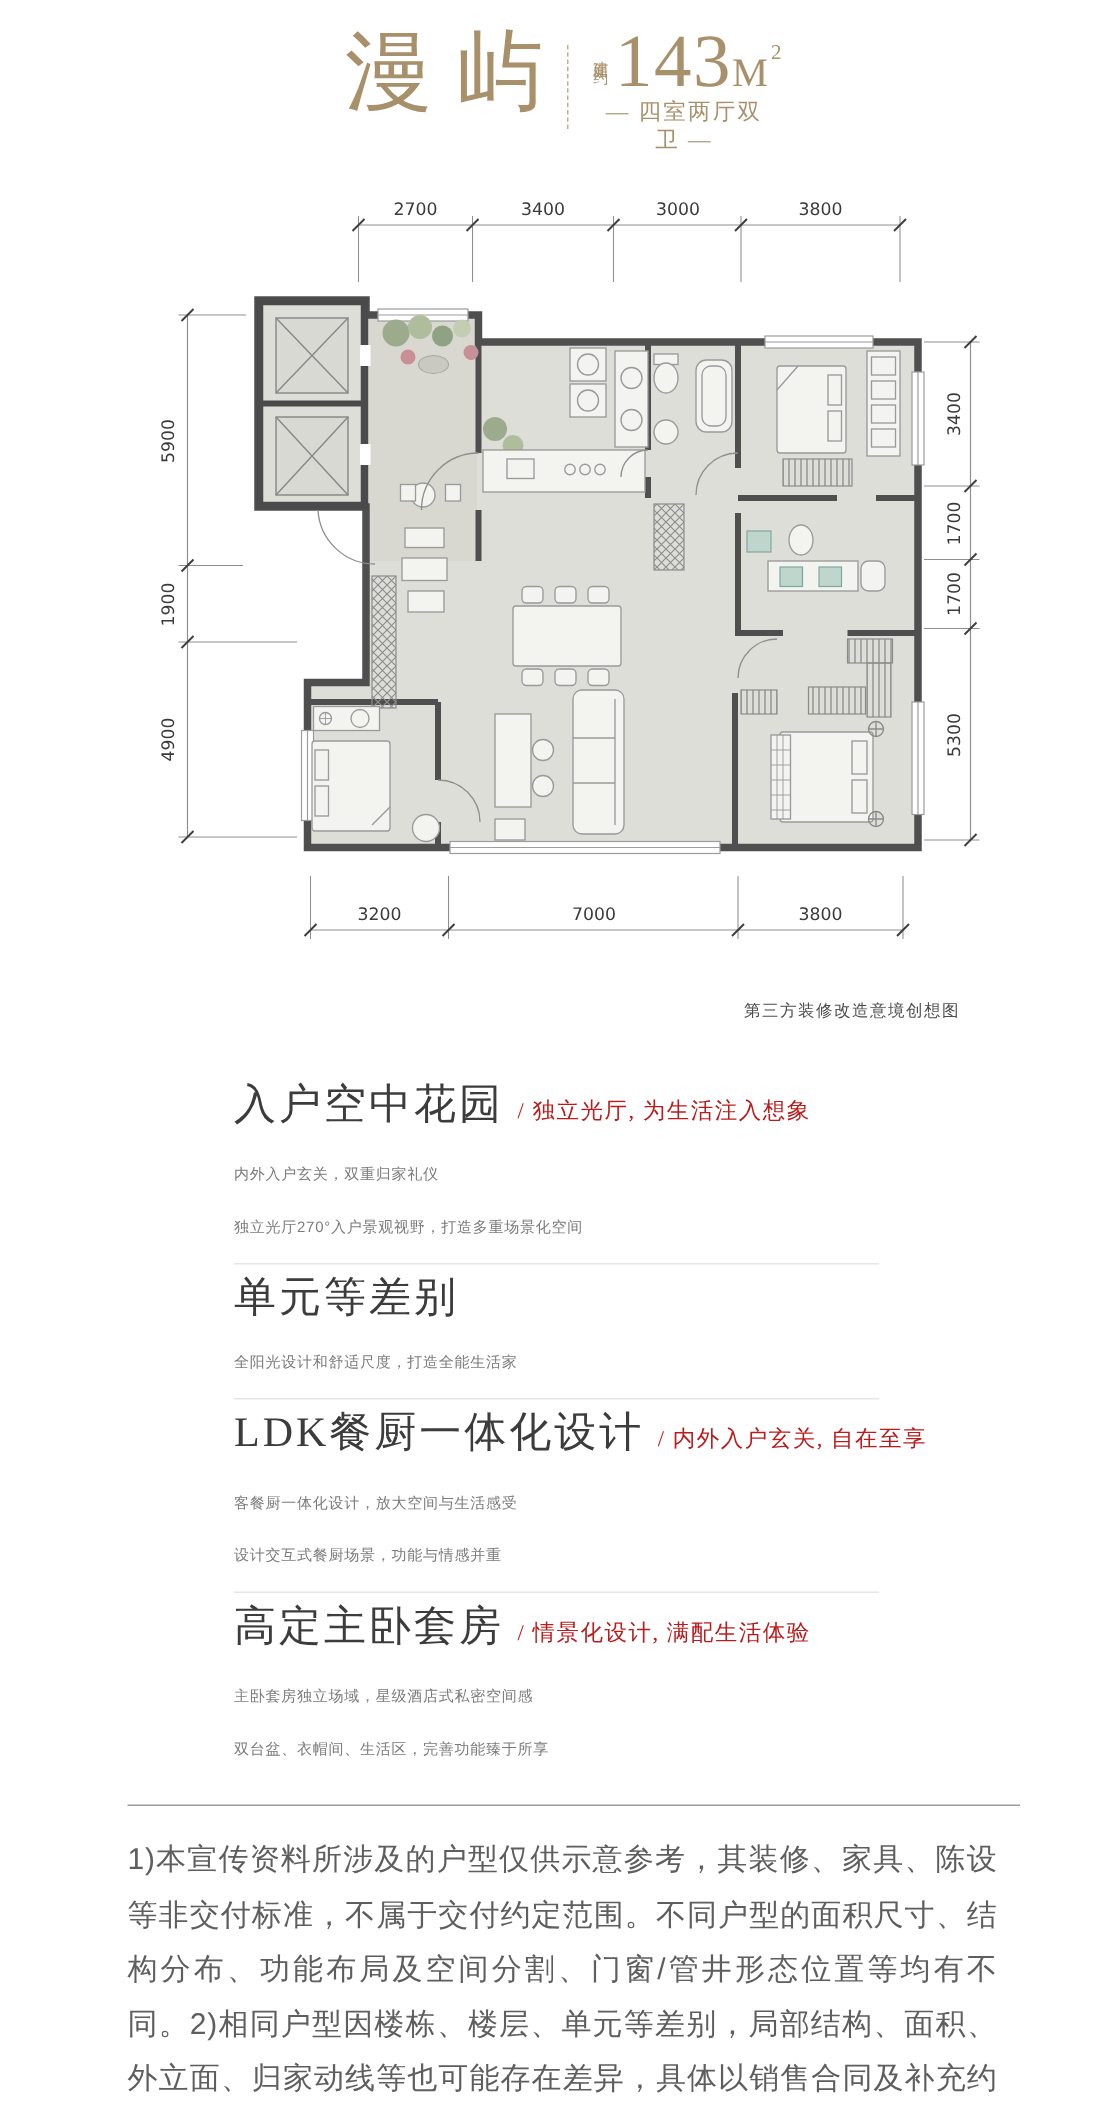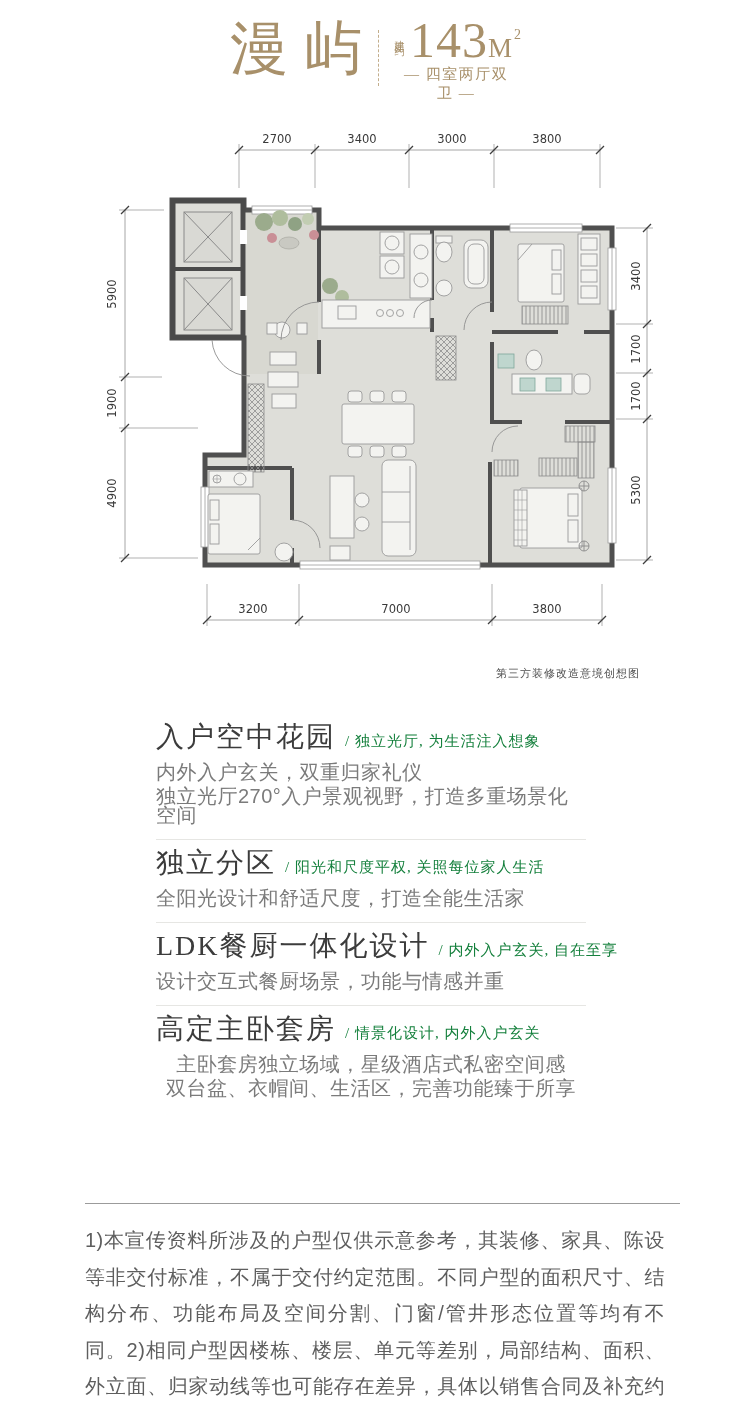--- a/index.html
+++ b/index.html
@@ -40,31 +40,31 @@
   .floorplan-wrap{position:absolute;left:0;top:118px;width:740px;height:546px;margin-left:12px;}
   .plan-caption{
     position:absolute;left:400px;top:650px;width:240px;text-align:right;
     font-size:11px;letter-spacing:1px;color:#4d4d4d;
     font-family:"Liberation Serif","DejaVu Serif",serif;
     margin-top:16px;
   }
   
   .features{position:absolute;left:156px;top:714px;width:430px;}
   .feature{padding:6px 0 14px;border-bottom:1px solid #e6e6e3;}
-  .feature:last-child{border-bottom:none;text-align:center;}
+  .feature:last-child{border-bottom:none;}
   .feature-head{display:flex;align-items:baseline;gap:9px;line-height:34px;white-space:nowrap;}
   .feature-title{
     font-size:28px;color:#3c3c3c;letter-spacing:2px;font-weight:500;
     font-family:"Liberation Serif","DejaVu Serif",serif;
   }
   .feature-sub{
-    font-size:15px;color:#15803d;letter-spacing:1px;
+    font-size:15px;color:#b91c1c;letter-spacing:1px;
     font-family:"Liberation Serif","DejaVu Serif",serif;
   }
-  .feature-line{margin-top:5px;font-size:20px;line-height:19px;color:#7b7b7b;letter-spacing:0.5px;}
+  .feature-line{margin-top:16px;font-size:10px;line-height:19px;color:#7b7b7b;letter-spacing:0.5px;}
   
   .disclaimer-rule{position:absolute;left:85px;top:1203px;width:595px;height:0;border-top:1px solid #9b9b9b;}
   .disclaimer{
     position:absolute;left:85px;top:1222px;width:580px;
     font-size:20px;line-height:36.5px;color:#5e5e5e;text-align:justify;letter-spacing:0.5px;
   }
   svg text{font-family:"DejaVu Sans","Liberation Sans",sans-serif;}
 </style>
 </head>
 <body>
@@ -368,36 +368,36 @@
     <div class="feature">
       <div class="feature-head">
         <span class="feature-title">入户空中花园</span>
         <span class="feature-sub">/ 独立光厅, 为生活注入想象</span>
       </div>
       <div class="feature-line">内外入户玄关，双重归家礼仪</div>
       <div class="feature-line">独立光厅270°入户景观视野，打造多重场景化空间</div>
     </div>
     <div class="feature">
       <div class="feature-head">
-        <span class="feature-title">独立分区</span>
-        <span class="feature-sub">/ 阳光和尺度平权, 关照每位家人生活</span>
+        <span class="feature-title">单元等差别</span>
       </div>
       <div class="feature-line">全阳光设计和舒适尺度，打造全能生活家</div>
     </div>
     <div class="feature">
       <div class="feature-head">
         <span class="feature-title">LDK餐厨一体化设计</span>
         <span class="feature-sub">/ 内外入户玄关, 自在至享</span>
       </div>
+      <div class="feature-line">客餐厨一体化设计，放大空间与生活感受</div>
       <div class="feature-line">设计交互式餐厨场景，功能与情感并重</div>
     </div>
     <div class="feature">
       <div class="feature-head">
         <span class="feature-title">高定主卧套房</span>
-        <span class="feature-sub">/ 情景化设计, 内外入户玄关</span>
+        <span class="feature-sub">/ 情景化设计, 满配生活体验</span>
       </div>
       <div class="feature-line">主卧套房独立场域，星级酒店式私密空间感</div>
       <div class="feature-line">双台盆、衣帽间、生活区，完善功能臻于所享</div>
     </div>
   </div>
 
   <div class="disclaimer-rule"></div>
   <div class="disclaimer">1)本宣传资料所涉及的户型仅供示意参考，其装修、家具、陈设等非交付标准，不属于交付约定范围。不同户型的面积尺寸、结构分布、功能布局及空间分割、门窗/管井形态位置等均有不同。2)相同户型因楼栋、楼层、单元等差别，局部结构、面积、外立面、归家动线等也可能存在差异，具体以销售合同及补充约定为准。</div>
 
 </div>

